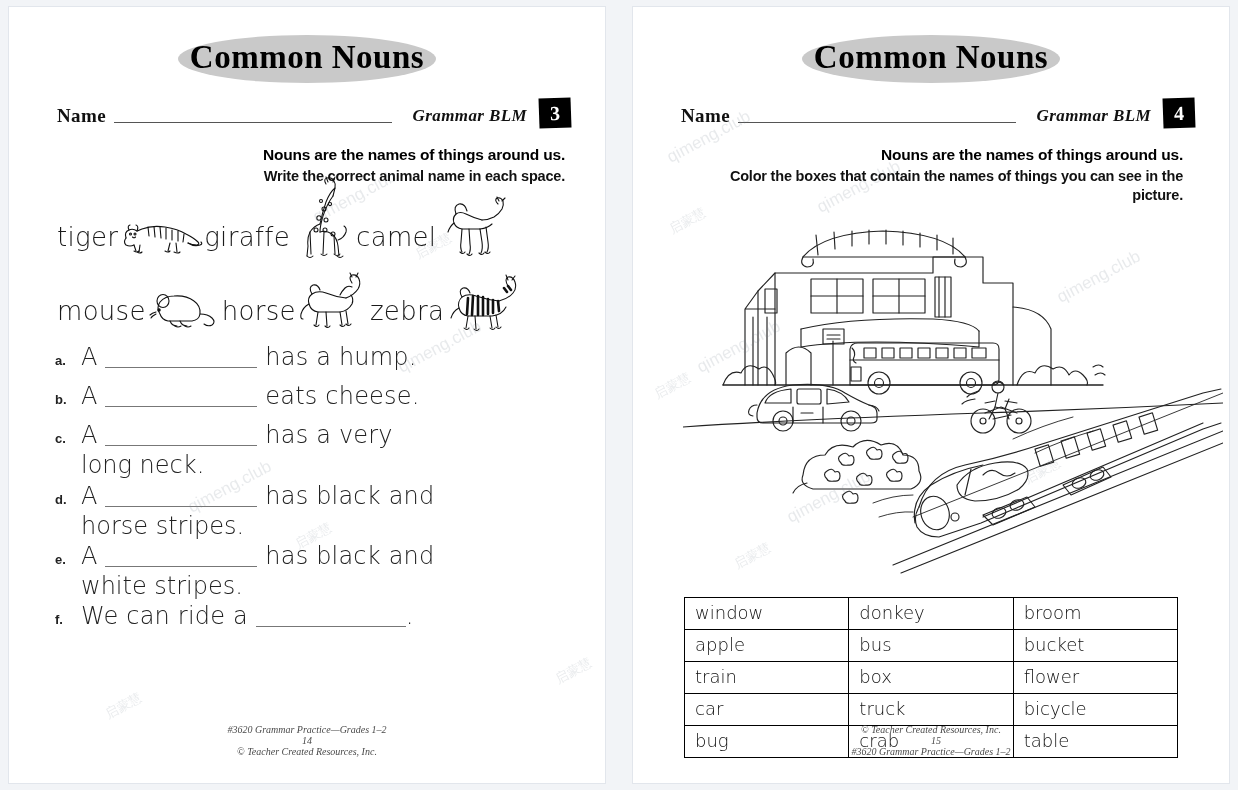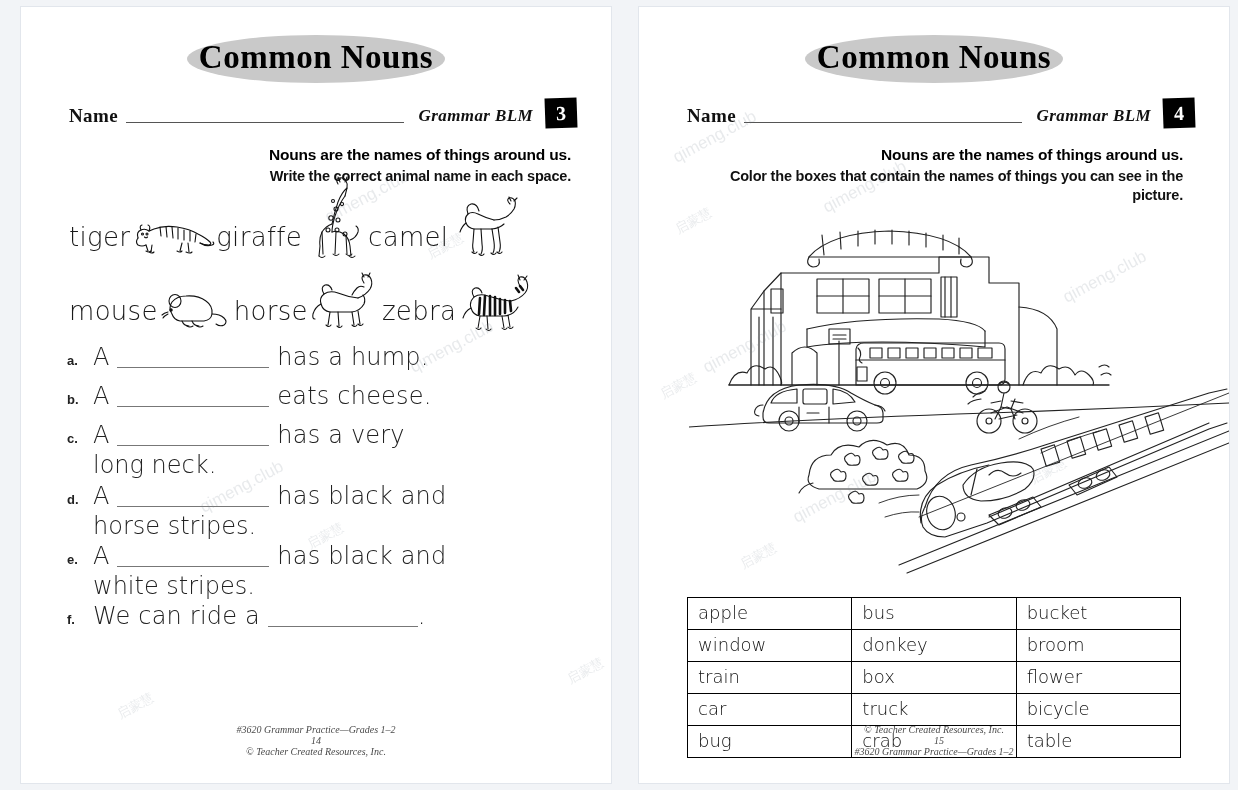--- a/index.html
+++ b/index.html
@@ -10,21 +10,20 @@
     font-family:"Liberation Sans", sans-serif;
     overflow:hidden;
     position:relative;
   }
   .spread{
     position:absolute;inset:0;
     display:flex;
     gap:26px;
     padding:6px 8px;
     box-sizing:border-box;
-    margin-left:12px;
   }
   .page{
     position:relative;
     background:#ffffff;
     border:1px solid #e2e6ec;
     box-sizing:border-box;
     overflow:hidden;
   }
   .page-left{width:598px;height:778px;}
   .page-right{width:598px;height:778px;}
@@ -609,28 +608,28 @@
         <path d="M230 300 L540 176" stroke-width="0.9"></path>
 
         <path d="M190 286 q20 -8 40 -8 M196 300 q18 -6 34 -5" stroke-width="0.9"></path>
         <path d="M330 222 q30 -14 60 -22 M352 236 q30 -14 58 -22" stroke-width="0.9"></path>
       </g>
     </svg>
 
     <table class="wordtable">
       <tbody>
         <tr>
+          <td>window</td>
+          <td>donkey</td>
+          <td>broom</td>
+        </tr>
+        <tr>
           <td>apple</td>
           <td>bus</td>
           <td>bucket</td>
-        </tr>
-        <tr>
-          <td>window</td>
-          <td>donkey</td>
-          <td>broom</td>
         </tr>
         <tr>
           <td>train</td>
           <td>box</td>
           <td>flower</td>
         </tr>
         <tr>
           <td>car</td>
           <td>truck</td>
           <td>bicycle</td>

